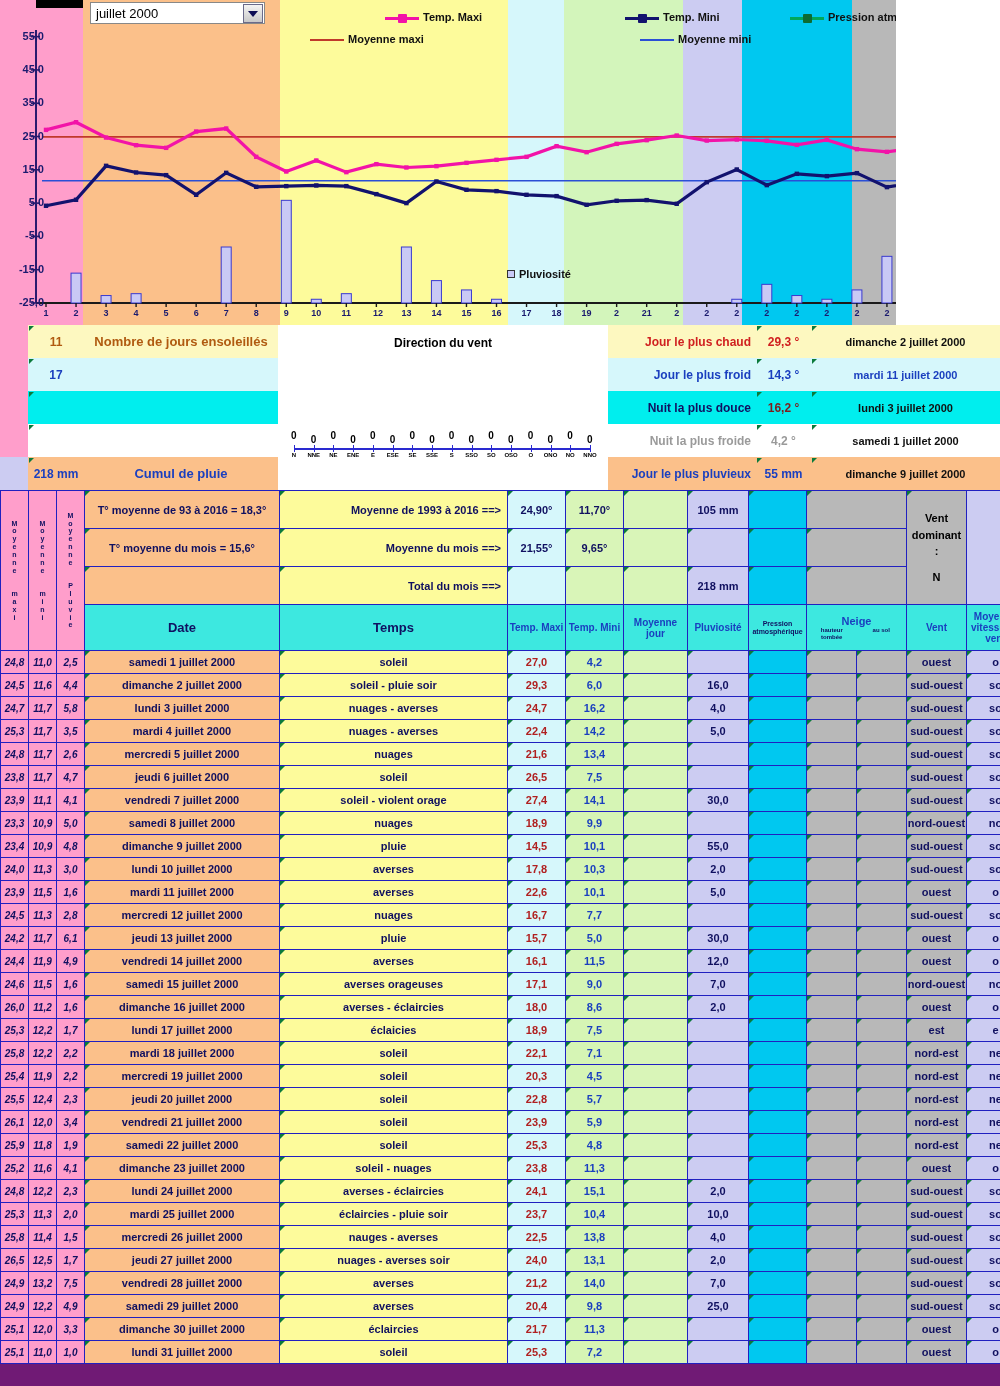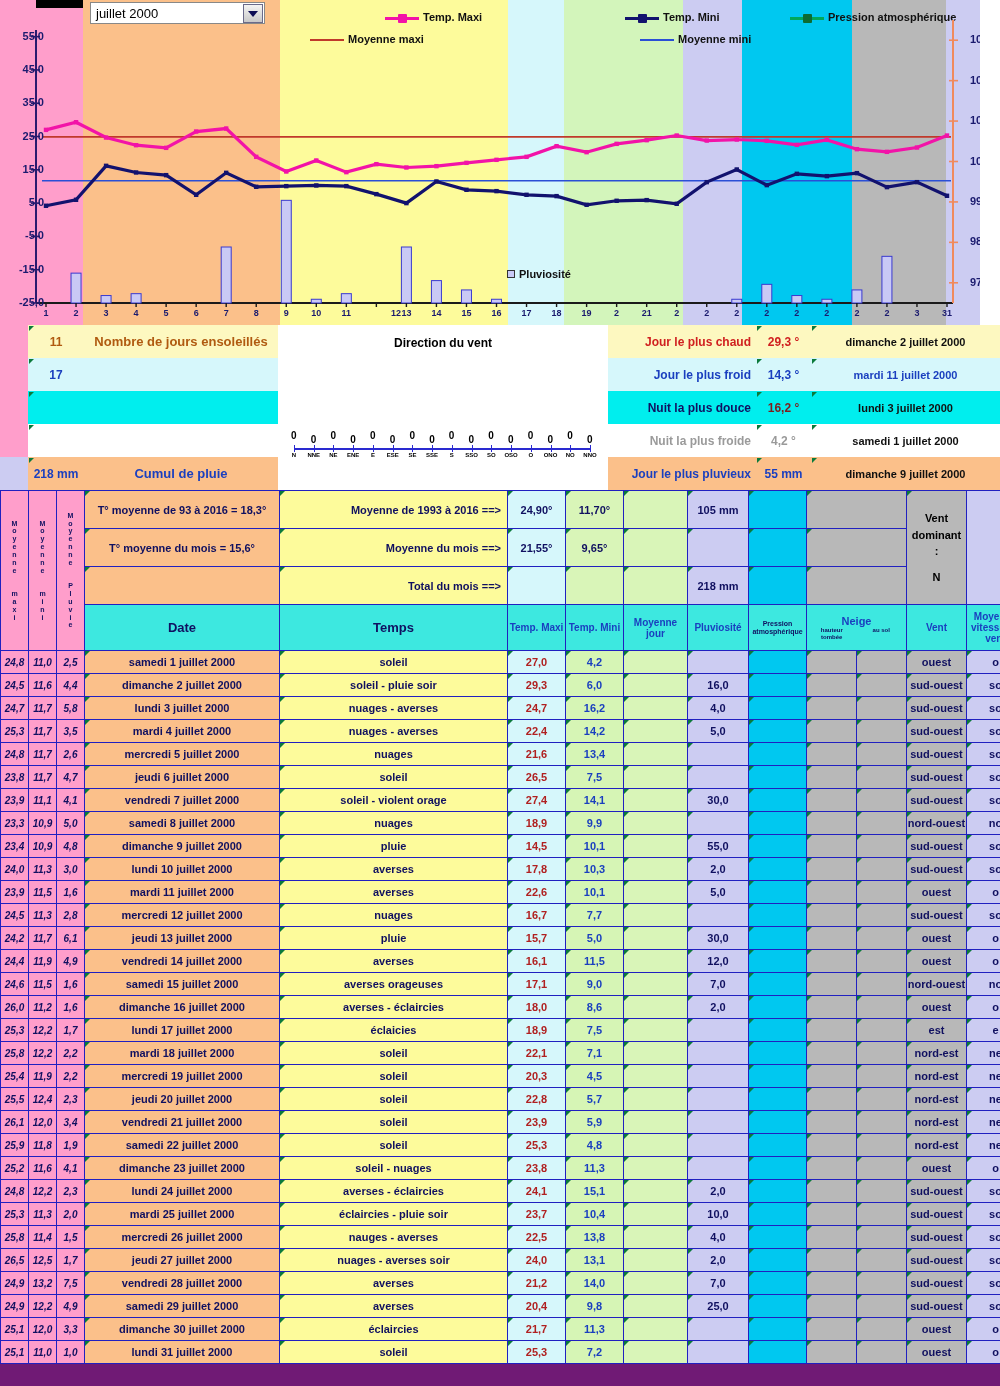--- a/index.html
+++ b/index.html
@@ -5,21 +5,21 @@
   * { box-sizing: border-box; }
   html, body { margin:0; padding:0; }
   body {
     width:1000px; height:1386px;
     font-family:"Liberation Sans", sans-serif;
     background:#ffffff;
     overflow:hidden;
   }
 
   
-  #chart-area { position:relative; width:980px; height:325px; background:#fef9c3; overflow:hidden; }
+  #chart-area { position:relative; width:896px; height:325px; background:#fef9c3; overflow:hidden; }
   .band { position:absolute; top:0; height:325px; }
   #plot-svg { position:absolute; left:0; top:0; }
 
   .axis-label-left { position:absolute; font-size:11px; font-weight:bold; color:#1a1a6e; text-align:right; width:44px; }
   .axis-label-right { position:absolute; font-size:11px; font-weight:bold; color:#1a1a6e; text-align:left; }
   .xtick { position:absolute; font-size:9px; font-weight:bold; color:#1a1a6e; text-align:center; width:16px; top:308px; }
 
   
   #month-select {
     position:absolute; left:90px; top:2px; width:175px; height:22px;
@@ -307,21 +307,21 @@
       <div class="xtick" style="left: 68.0333px;">2</div>
       <div class="xtick" style="left: 98.0667px;">3</div>
       <div class="xtick" style="left: 128.1px;">4</div>
       <div class="xtick" style="left: 158.133px;">5</div>
       <div class="xtick" style="left: 188.167px;">6</div>
       <div class="xtick" style="left: 218.2px;">7</div>
       <div class="xtick" style="left: 248.233px;">8</div>
       <div class="xtick" style="left: 278.267px;">9</div>
       <div class="xtick" style="left: 308.3px;">10</div>
       <div class="xtick" style="left: 338.333px;">11</div>
-      <div class="xtick" style="left: 388px;">12</div>
+      <div class="xtick" style="left: 370px;">12</div>
       <div class="xtick" style="left: 398.4px;">13</div>
       <div class="xtick" style="left: 428.433px;">14</div>
       <div class="xtick" style="left: 458.467px;">15</div>
       <div class="xtick" style="left: 488.5px;">16</div>
       <div class="xtick" style="left: 518.533px;">17</div>
       <div class="xtick" style="left: 548.567px;">18</div>
       <div class="xtick" style="left: 578.6px;">19</div>
       <div class="xtick" style="left: 608.633px;">2</div>
       <div class="xtick" style="left: 638.667px;">21</div>
       <div class="xtick" style="left: 668.7px;">2</div>

